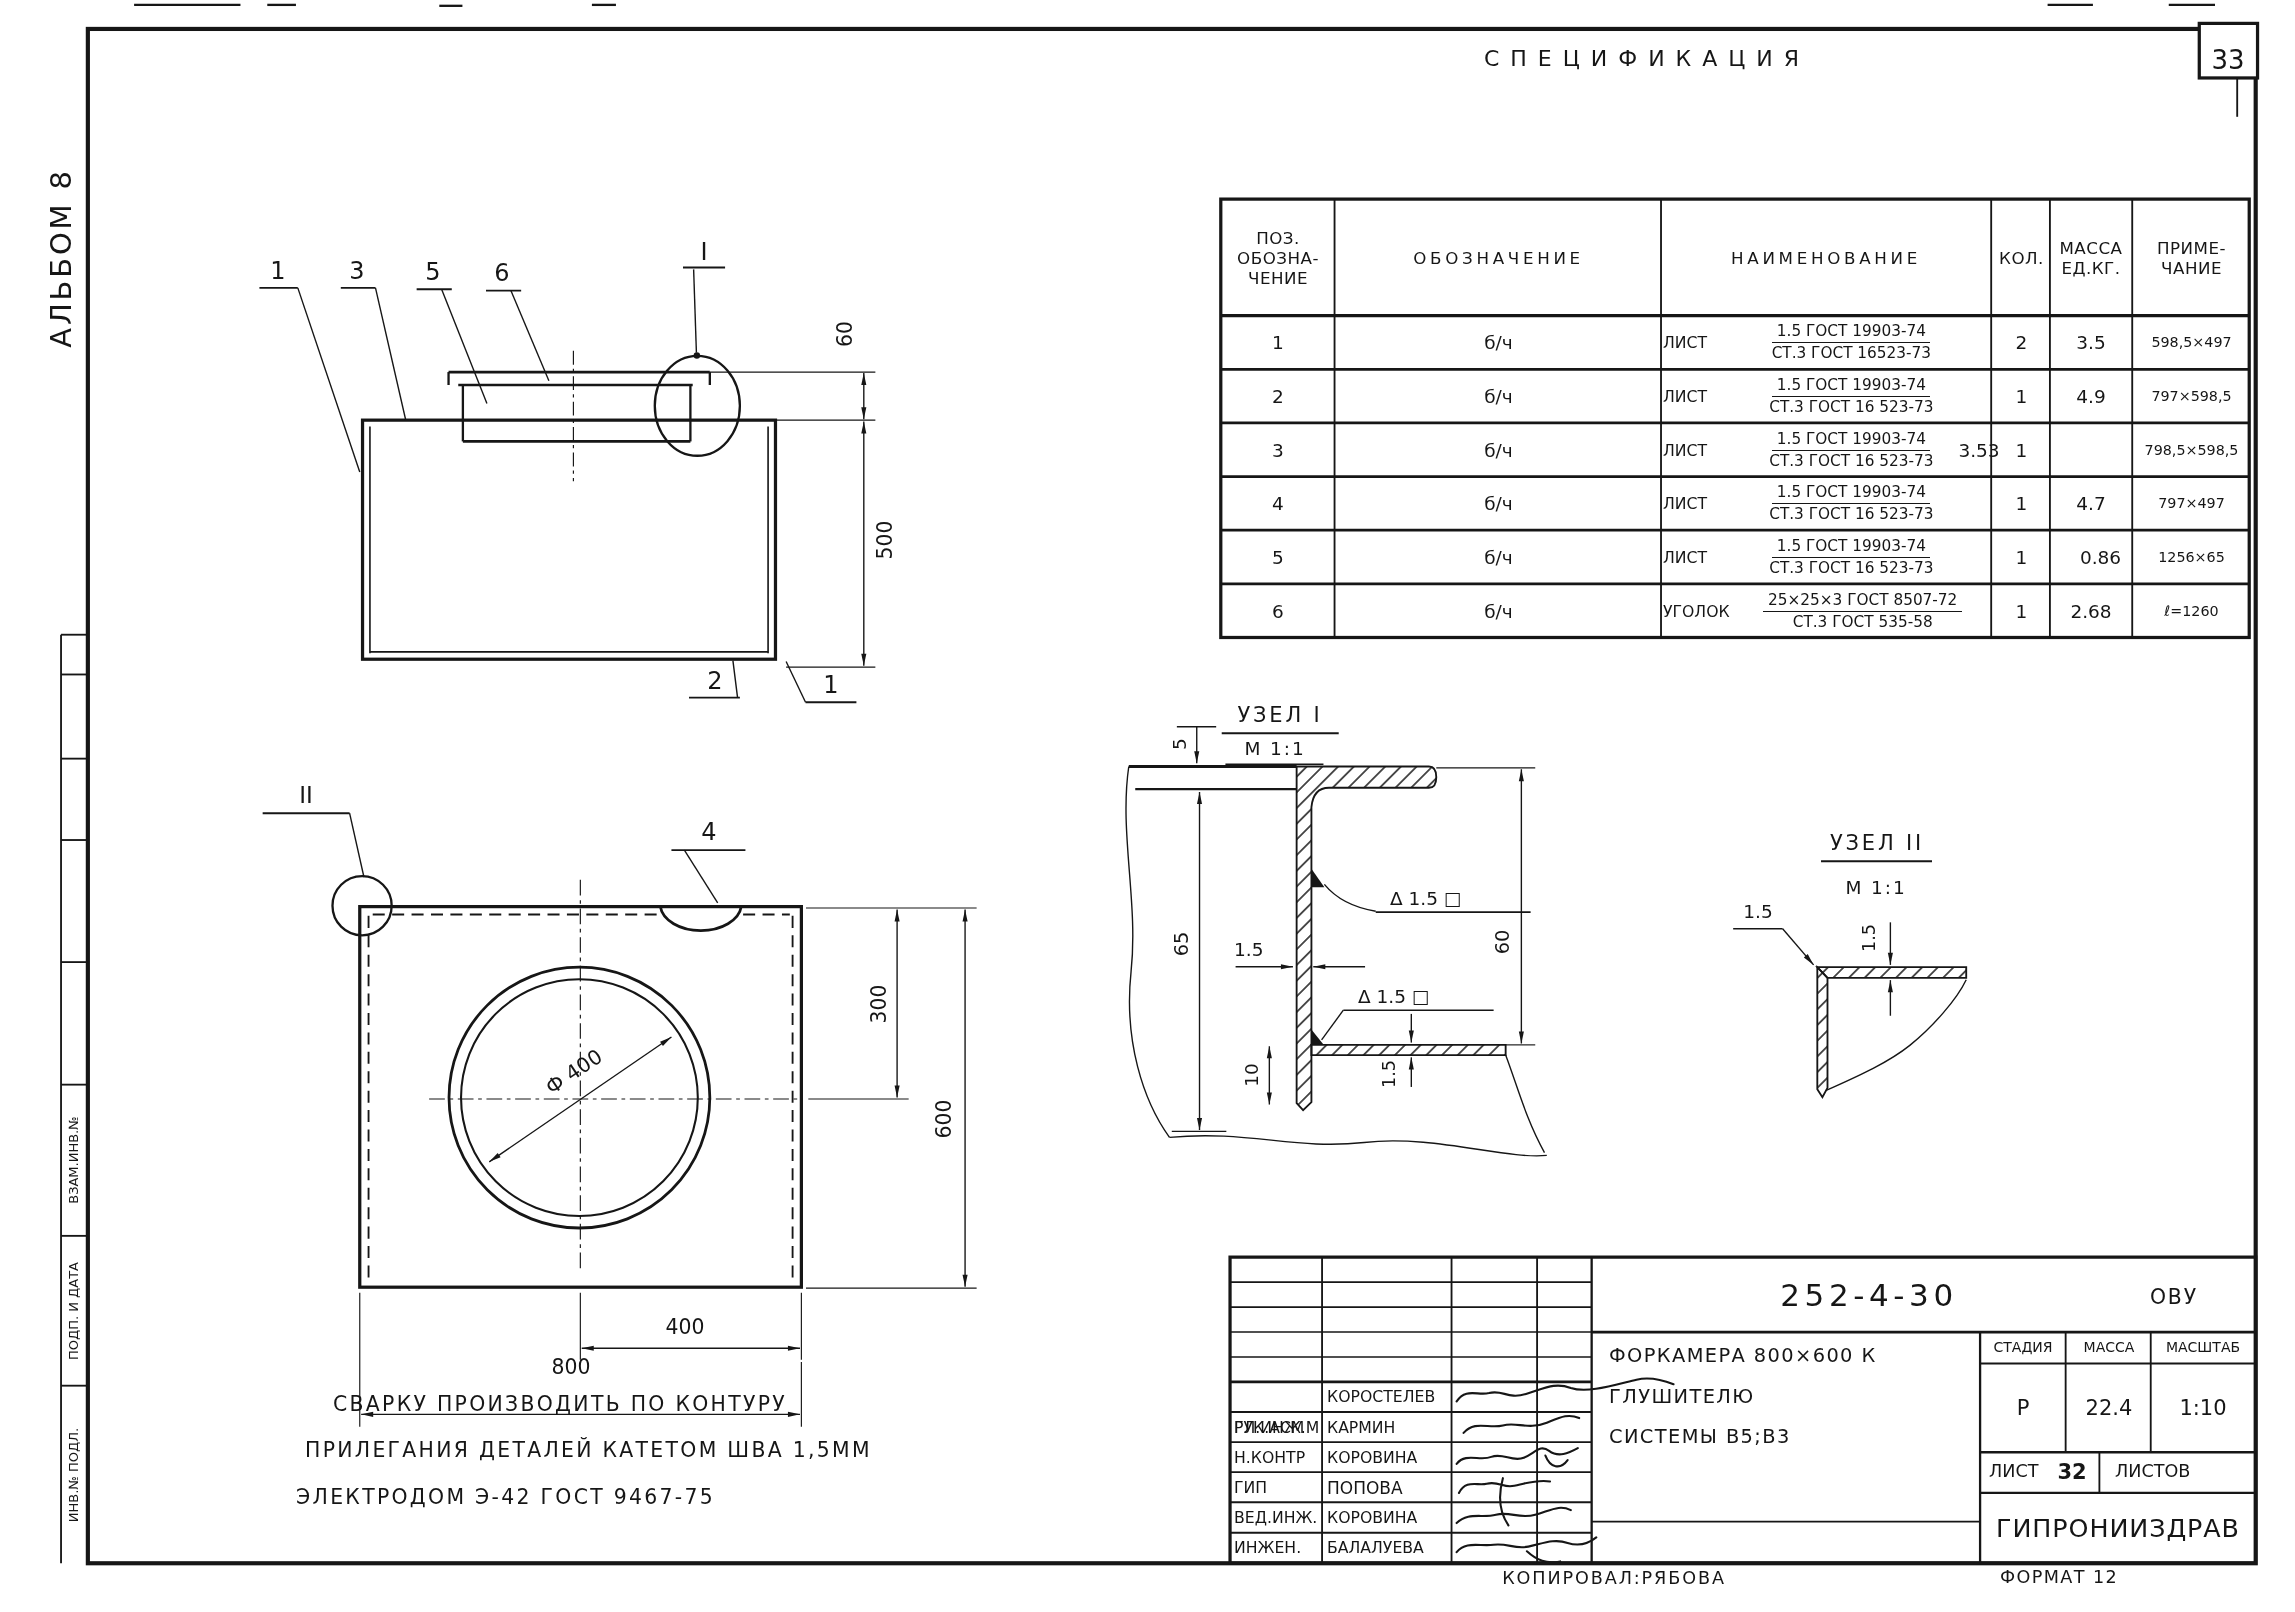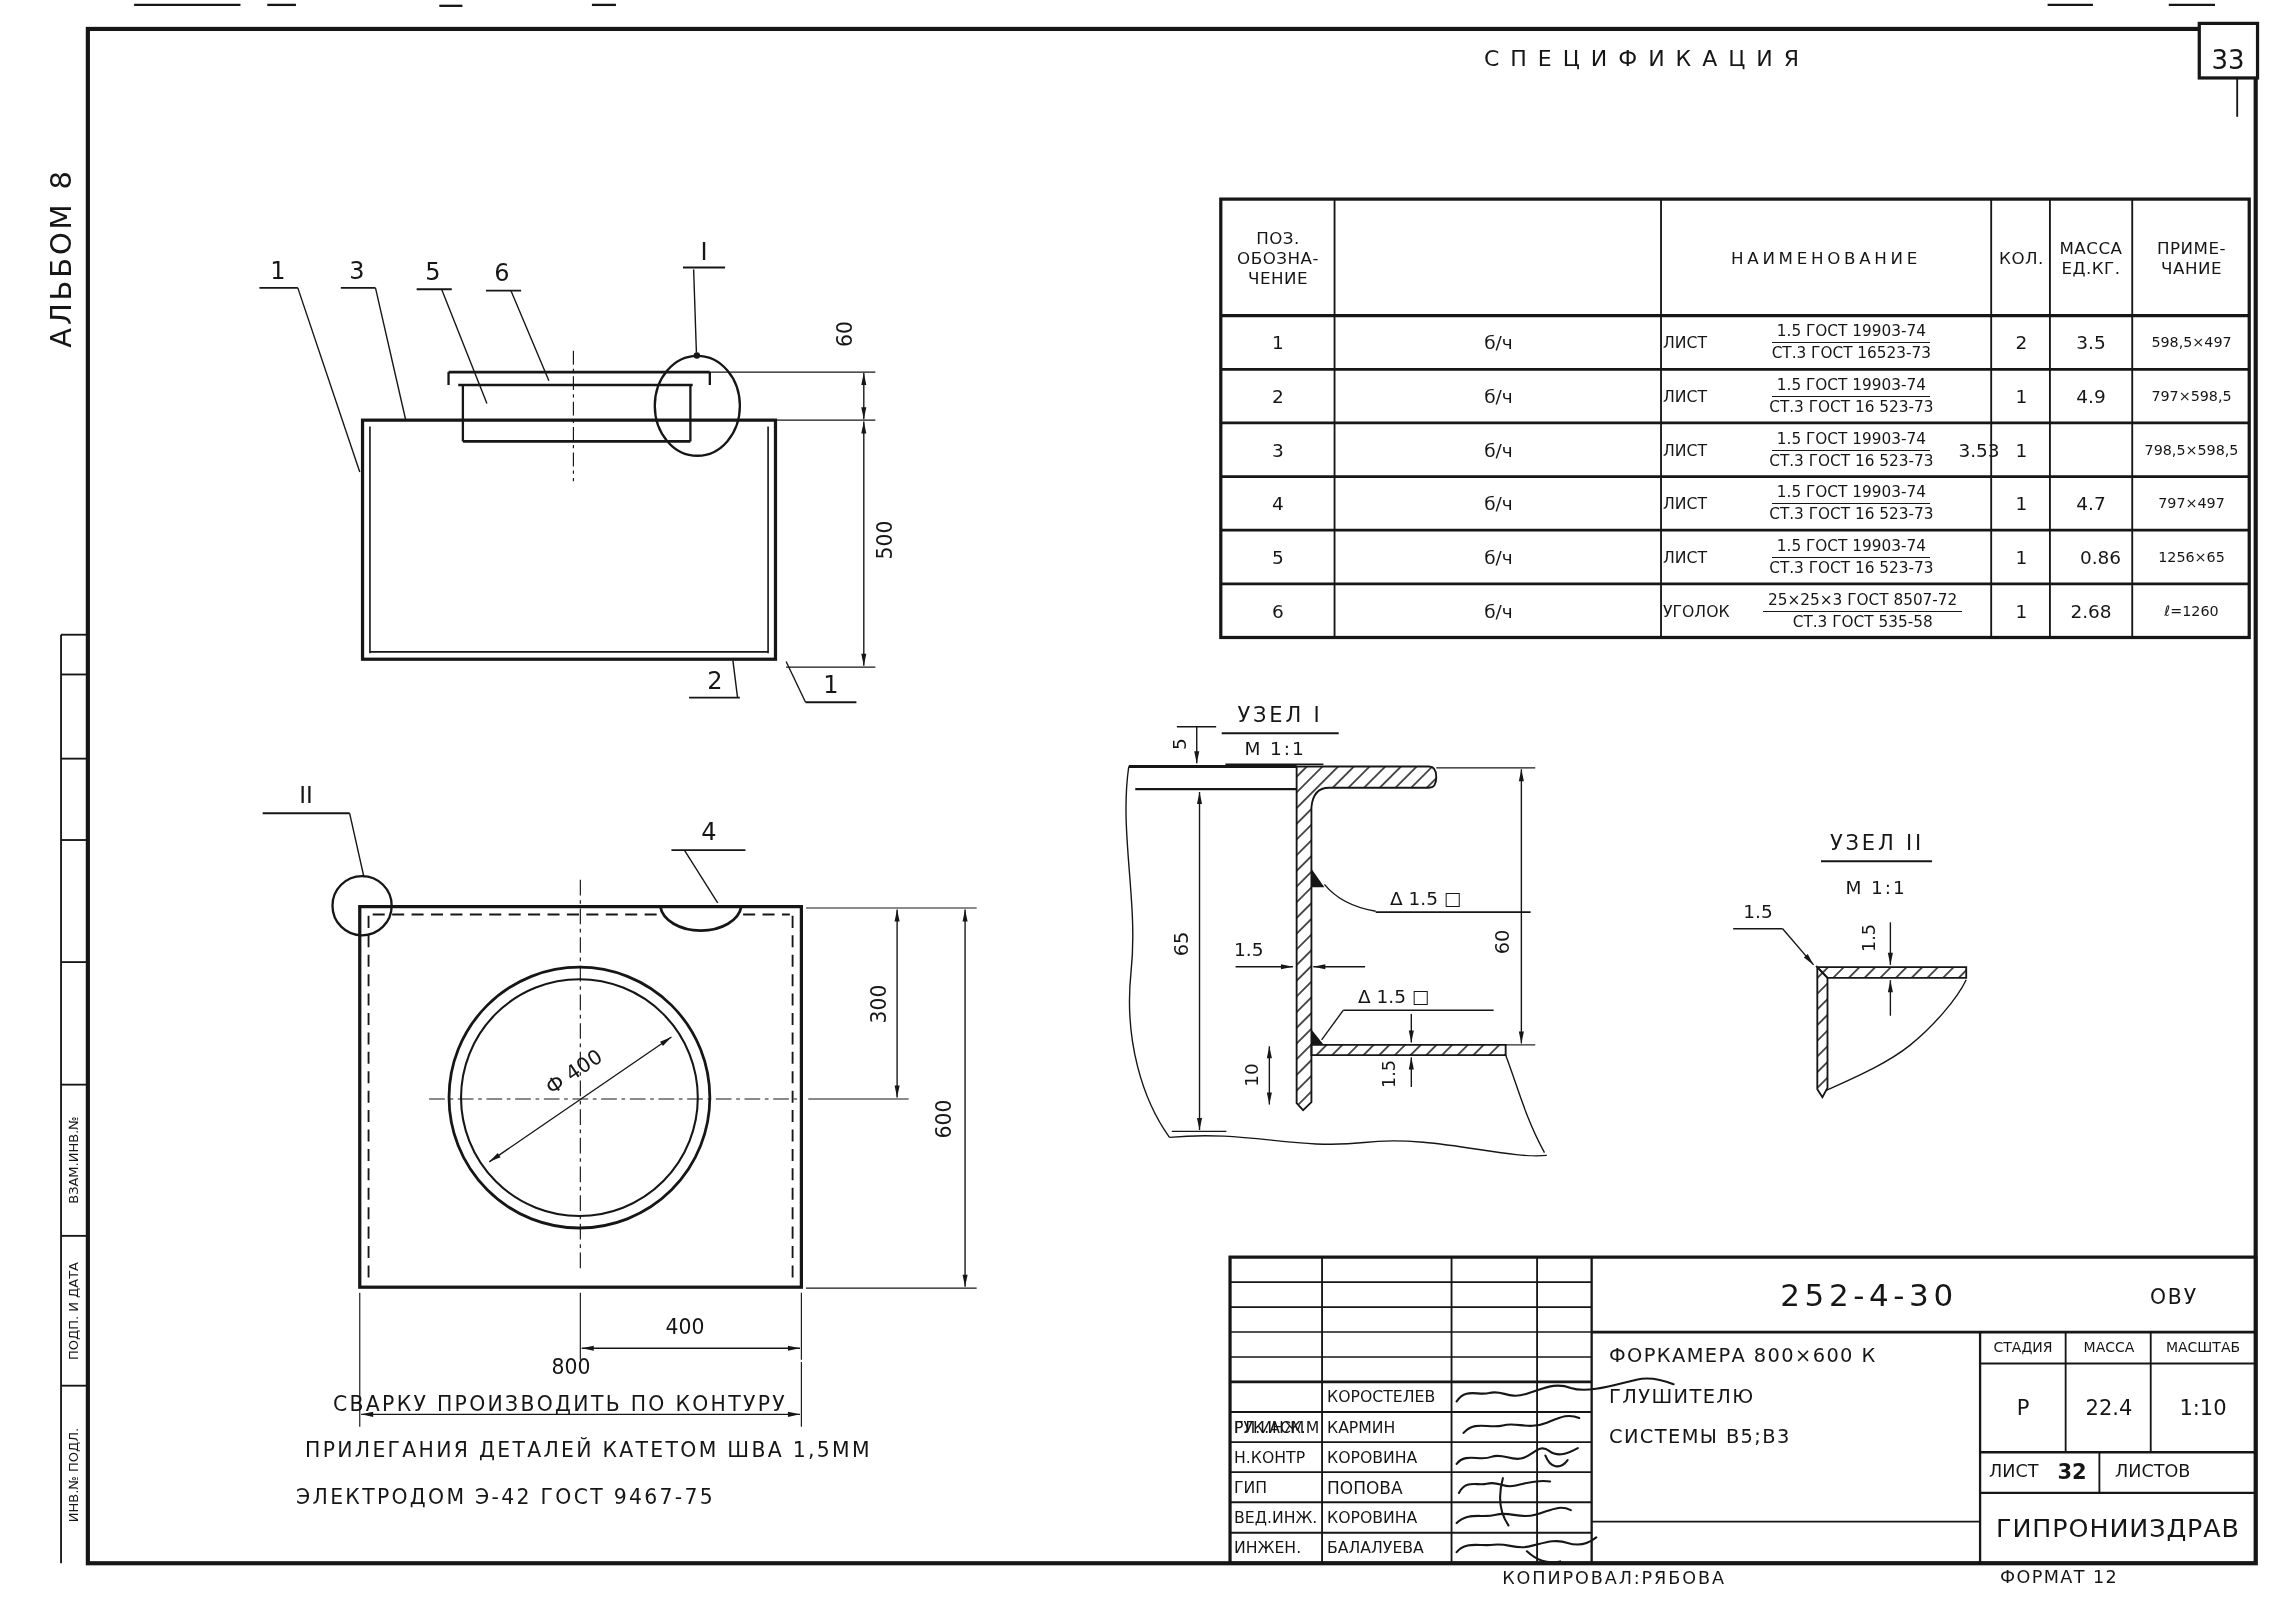--- a/index.html
+++ b/index.html
@@ -255,20 +255,21 @@
 <span class="t r" style="left:74px;top:1311px;font-size:13px;">ПОДП. И ДАТА</span>
 <span class="t r" style="left:74px;top:1475px;font-size:13px;">ИНВ.№ ПОДЛ.</span>
 <span class="t c" style="left:1614px;top:1579px;font-size:17.6px;letter-spacing:1.9px;">КОПИРОВАЛ:РЯБОВА</span>
 <span class="t c" style="left:2059px;top:1578px;font-size:17.6px;letter-spacing:1.4px;">ФОРМАТ 12</span>
 
 <span class="t c" style="left:1647px;top:59px;font-size:22px;letter-spacing:11px;">СПЕЦИФИКАЦИЯ</span>
 
 <div class="cell hd pre" style="left:1221px;top:199px;width:114px;height:117px;">ПОЗ.
 ОБОЗНА-
 ЧЕНИЕ</div>
+<div class="cell hd" style="left:1335px;top:199px;width:327px;height:117px;letter-spacing:3.7px;">ОБОЗНАЧЕНИЕ</div>
 <div class="cell hd" style="left:1661px;top:199px;width:330px;height:117px;letter-spacing:3.7px;">НАИМЕНОВАНИЕ</div>
 <div class="cell hd" style="left:1992px;top:199px;width:59px;height:117px;">КОЛ.</div>
 <div class="cell hd pre" style="left:2050px;top:199px;width:82px;height:117px;">МАССА
 ЕД.КГ.</div>
 <div class="cell hd pre" style="left:2133px;top:199px;width:117px;height:117px;">ПРИМЕ-
 ЧАНИЕ</div>
 
 <div>
   <div class="cell big" style="left:1221px;top:315px;width:114px;height:54px;">1</div>
   <div class="cell big" style="left:1335px;top:315px;width:327px;height:54px;">б/ч</div>

